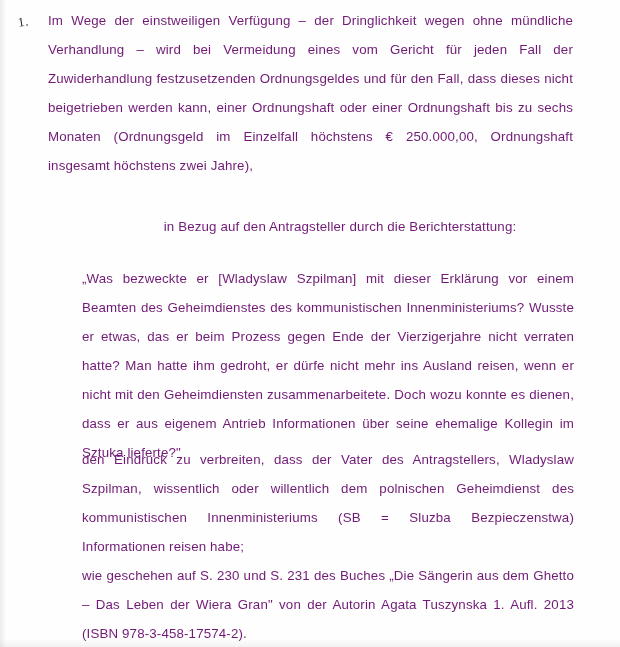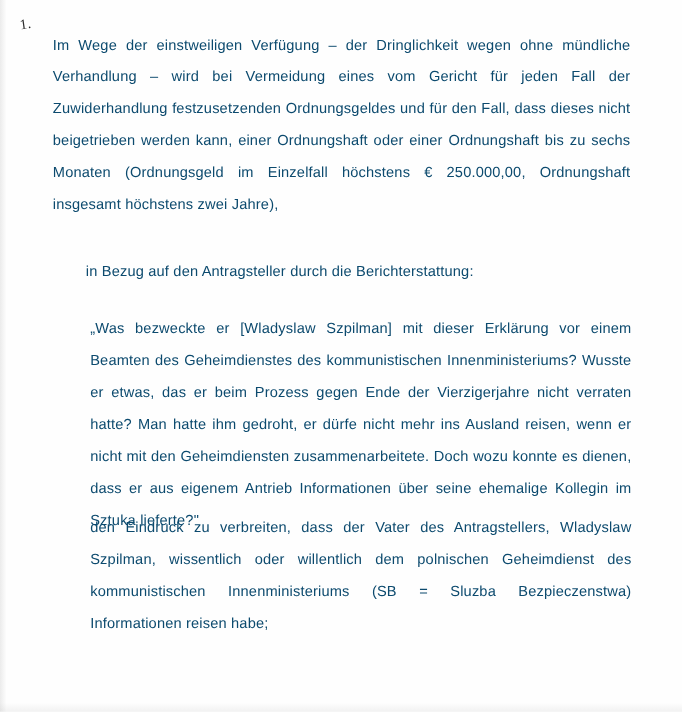--- a/index.html
+++ b/index.html
@@ -30,40 +30,39 @@
     font-family: "Liberation Serif", serif;
     transform: rotate(-8deg);
     letter-spacing: 0.5px;
   }
   .block {
     position: absolute;
     text-align: justify;
     text-justify: inter-word;
     font-size: 13.3px;
     line-height: 29px;
-    color: #0c4a6e;
+    color: #701a75;
     letter-spacing: 0.15px;
-    margin-top: 20px;
   }
   .para-1 {
     left: 48px;
     top: 6px;
     width: 525px;
   }
   .para-2 {
     left: 48px;
     top: 168px;
     width: 525px;
     text-align: left;
   }
   .para-3 {
-    left: 78px;
+    left: 94px;
     top: 212px;
     width: 492px;
-    text-align: left;
+    text-align: center;
   }
   .para-4 {
     left: 82px;
     top: 264px;
     width: 492px;
   }
   .para-5 {
     left: 82px;
     top: 445px;
     width: 492px;
@@ -103,16 +102,17 @@
 
   <div class="block para-1">Im Wege der einstweiligen Verfügung – der Dringlichkeit wegen ohne mündliche Verhandlung – wird bei Vermeidung eines vom Gericht für jeden Fall der Zuwiderhandlung festzusetzenden Ordnungsgeldes und für den Fall, dass dieses nicht beigetrieben werden kann, einer Ordnungshaft oder einer Ordnungshaft bis zu sechs Monaten (Ordnungsgeld im Einzelfall höchstens € 250.000,00, Ordnungshaft insgesamt höchstens zwei Jahre),</div>
 
 
   <div class="block para-3">in Bezug auf den Antragsteller durch die Berichterstattung:</div>
 
   <div class="block para-4">„Was bezweckte er [Wladyslaw Szpilman] mit dieser Erklärung vor einem Beamten des Geheimdienstes des kommunistischen Innenministeriums? Wusste er etwas, das er beim Prozess gegen Ende der Vierzigerjahre nicht verraten hatte? Man hatte ihm gedroht, er dürfe nicht mehr ins Ausland reisen, wenn er nicht mit den Geheimdiensten zusammenarbeitete. Doch wozu konnte es dienen, dass er aus eigenem Antrieb Informationen über seine ehemalige Kollegin im Sztuka lieferte?"</div>
 
   <div class="block para-5">den Eindruck zu verbreiten, dass der Vater des Antragstellers, Wladyslaw Szpilman, wissentlich oder willentlich dem polnischen Geheimdienst des kommunistischen Innenministeriums (SB = Sluzba Bezpieczenstwa) Informationen reisen habe;</div>
 
+  <div class="block para-6">wie geschehen auf S. 230 und S. 231 des Buches „Die Sängerin aus dem Ghetto – Das Leben der Wiera Gran" von der Autorin Agata Tuszynska 1. Aufl. 2013 (ISBN 978-3-458-17574-2).</div>
 
   <div class="edge-shade-bottom"></div>
 
 </div>
 
 </body></html>

